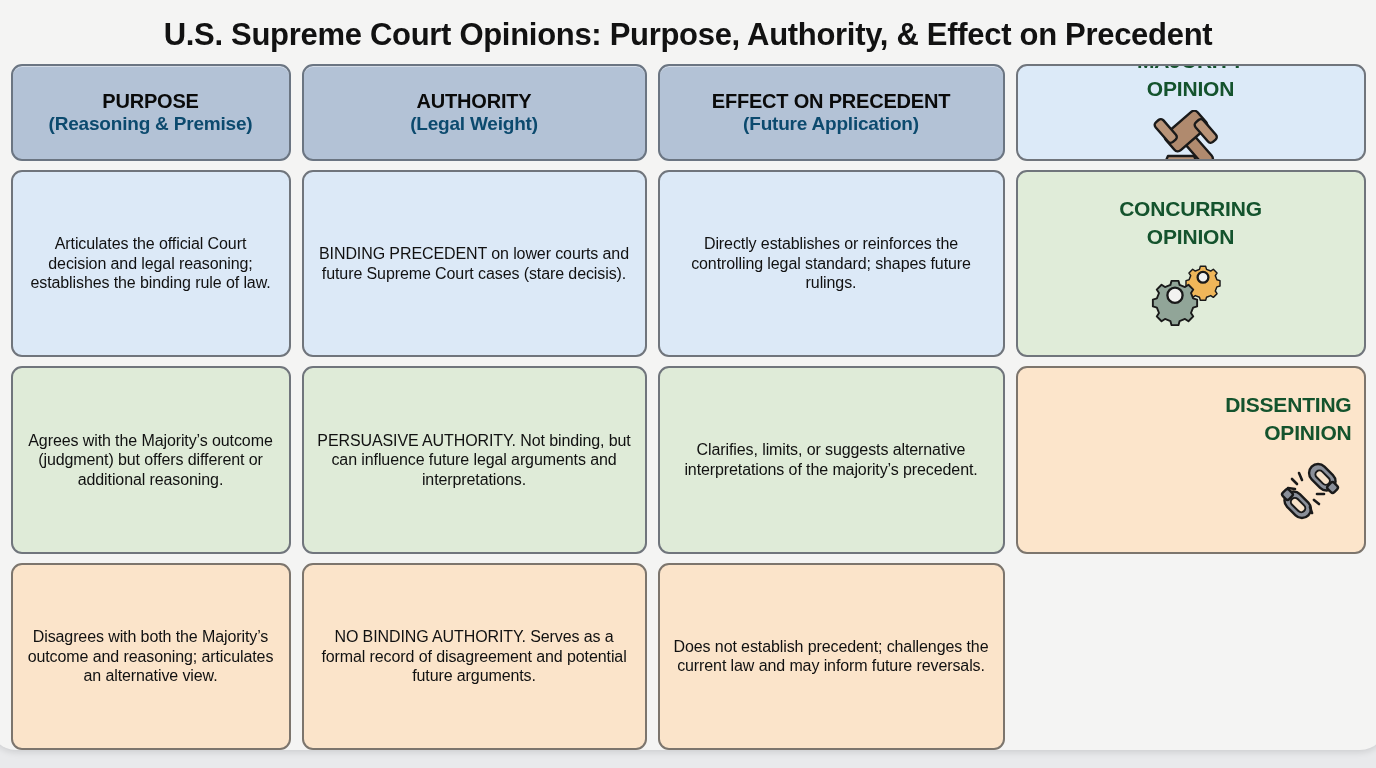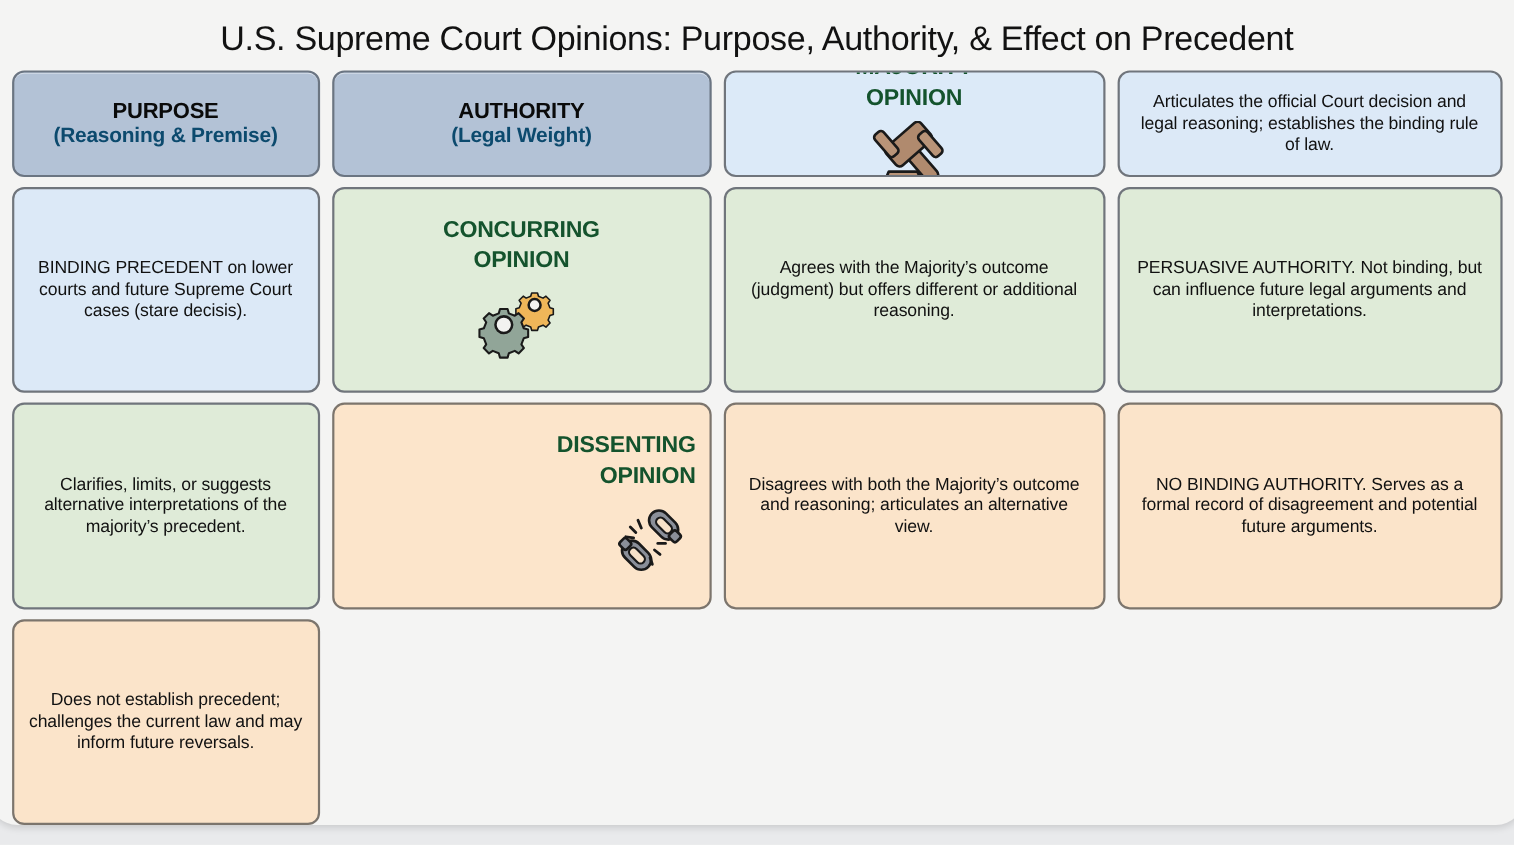--- a/index.html
+++ b/index.html
@@ -41,21 +41,21 @@
   
   .title-bar {
     height: 58px;
     display: flex;
     align-items: center;
     justify-content: center;
     flex: 0 0 auto;
   }
   .title-text {
     font-size: 31px;
-    font-weight: normal;
+    font-weight: bold;
     color: #121212;
     letter-spacing: -0.3px;
     white-space: nowrap;
     text-align: center;
   }
 
   
   .grid {
     flex: 1 1 auto;
     display: grid;
@@ -157,20 +157,24 @@
     <div class="cell header">
       <div class="head-main">PURPOSE</div>
       <div class="head-sub">(Reasoning &amp; Premise)</div>
     </div>
 
     <div class="cell header">
       <div class="head-main">AUTHORITY</div>
       <div class="head-sub">(Legal Weight)</div>
     </div>
 
+    <div class="cell header">
+      <div class="head-main">EFFECT ON PRECEDENT</div>
+      <div class="head-sub">(Future Application)</div>
+    </div>
 
     <div class="cell label tint-blue">
       <div class="label-text">MAJORITY</div>
       <div class="label-text">OPINION</div>
       <div class="icon-wrap">
         <svg width="86" height="66" viewBox="0 0 86 66" aria-hidden="true">
           <g stroke="#1a1a1a" stroke-width="2.4" stroke-linejoin="round" stroke-linecap="round">
 
             <rect x="42.5" y="17" width="12.5" height="42" rx="5.5" transform="rotate(-41 48.7 38)" fill="#b08a6e"></rect>
 
@@ -187,20 +191,23 @@
     </div>
 
     <div class="cell body-text tint-blue">
       <span class="txt">Articulates the official Court decision and legal reasoning; establishes the binding rule of law.</span>
     </div>
 
     <div class="cell body-text tint-blue">
       <span class="txt">BINDING PRECEDENT on lower courts and future Supreme Court cases (stare decisis).</span>
     </div>
 
+    <div class="cell body-text tint-blue">
+      <span class="txt">Directly establishes or reinforces the controlling legal standard; shapes future rulings.</span>
+    </div>
 
     <div class="cell label tint-green">
       <div class="label-text">CONCURRING</div>
       <div class="label-text">OPINION</div>
       <div class="icon-wrap">
         <svg width="86" height="66" viewBox="0 0 86 66" aria-hidden="true">
 
           <g transform="translate(55,21)" stroke="#1a1a1a" stroke-width="2.3" stroke-linejoin="round">
             <path fill="#efb659" d="
               M -4.2,-17.5 L 4.2,-17.5 L 5.6,-12.6

